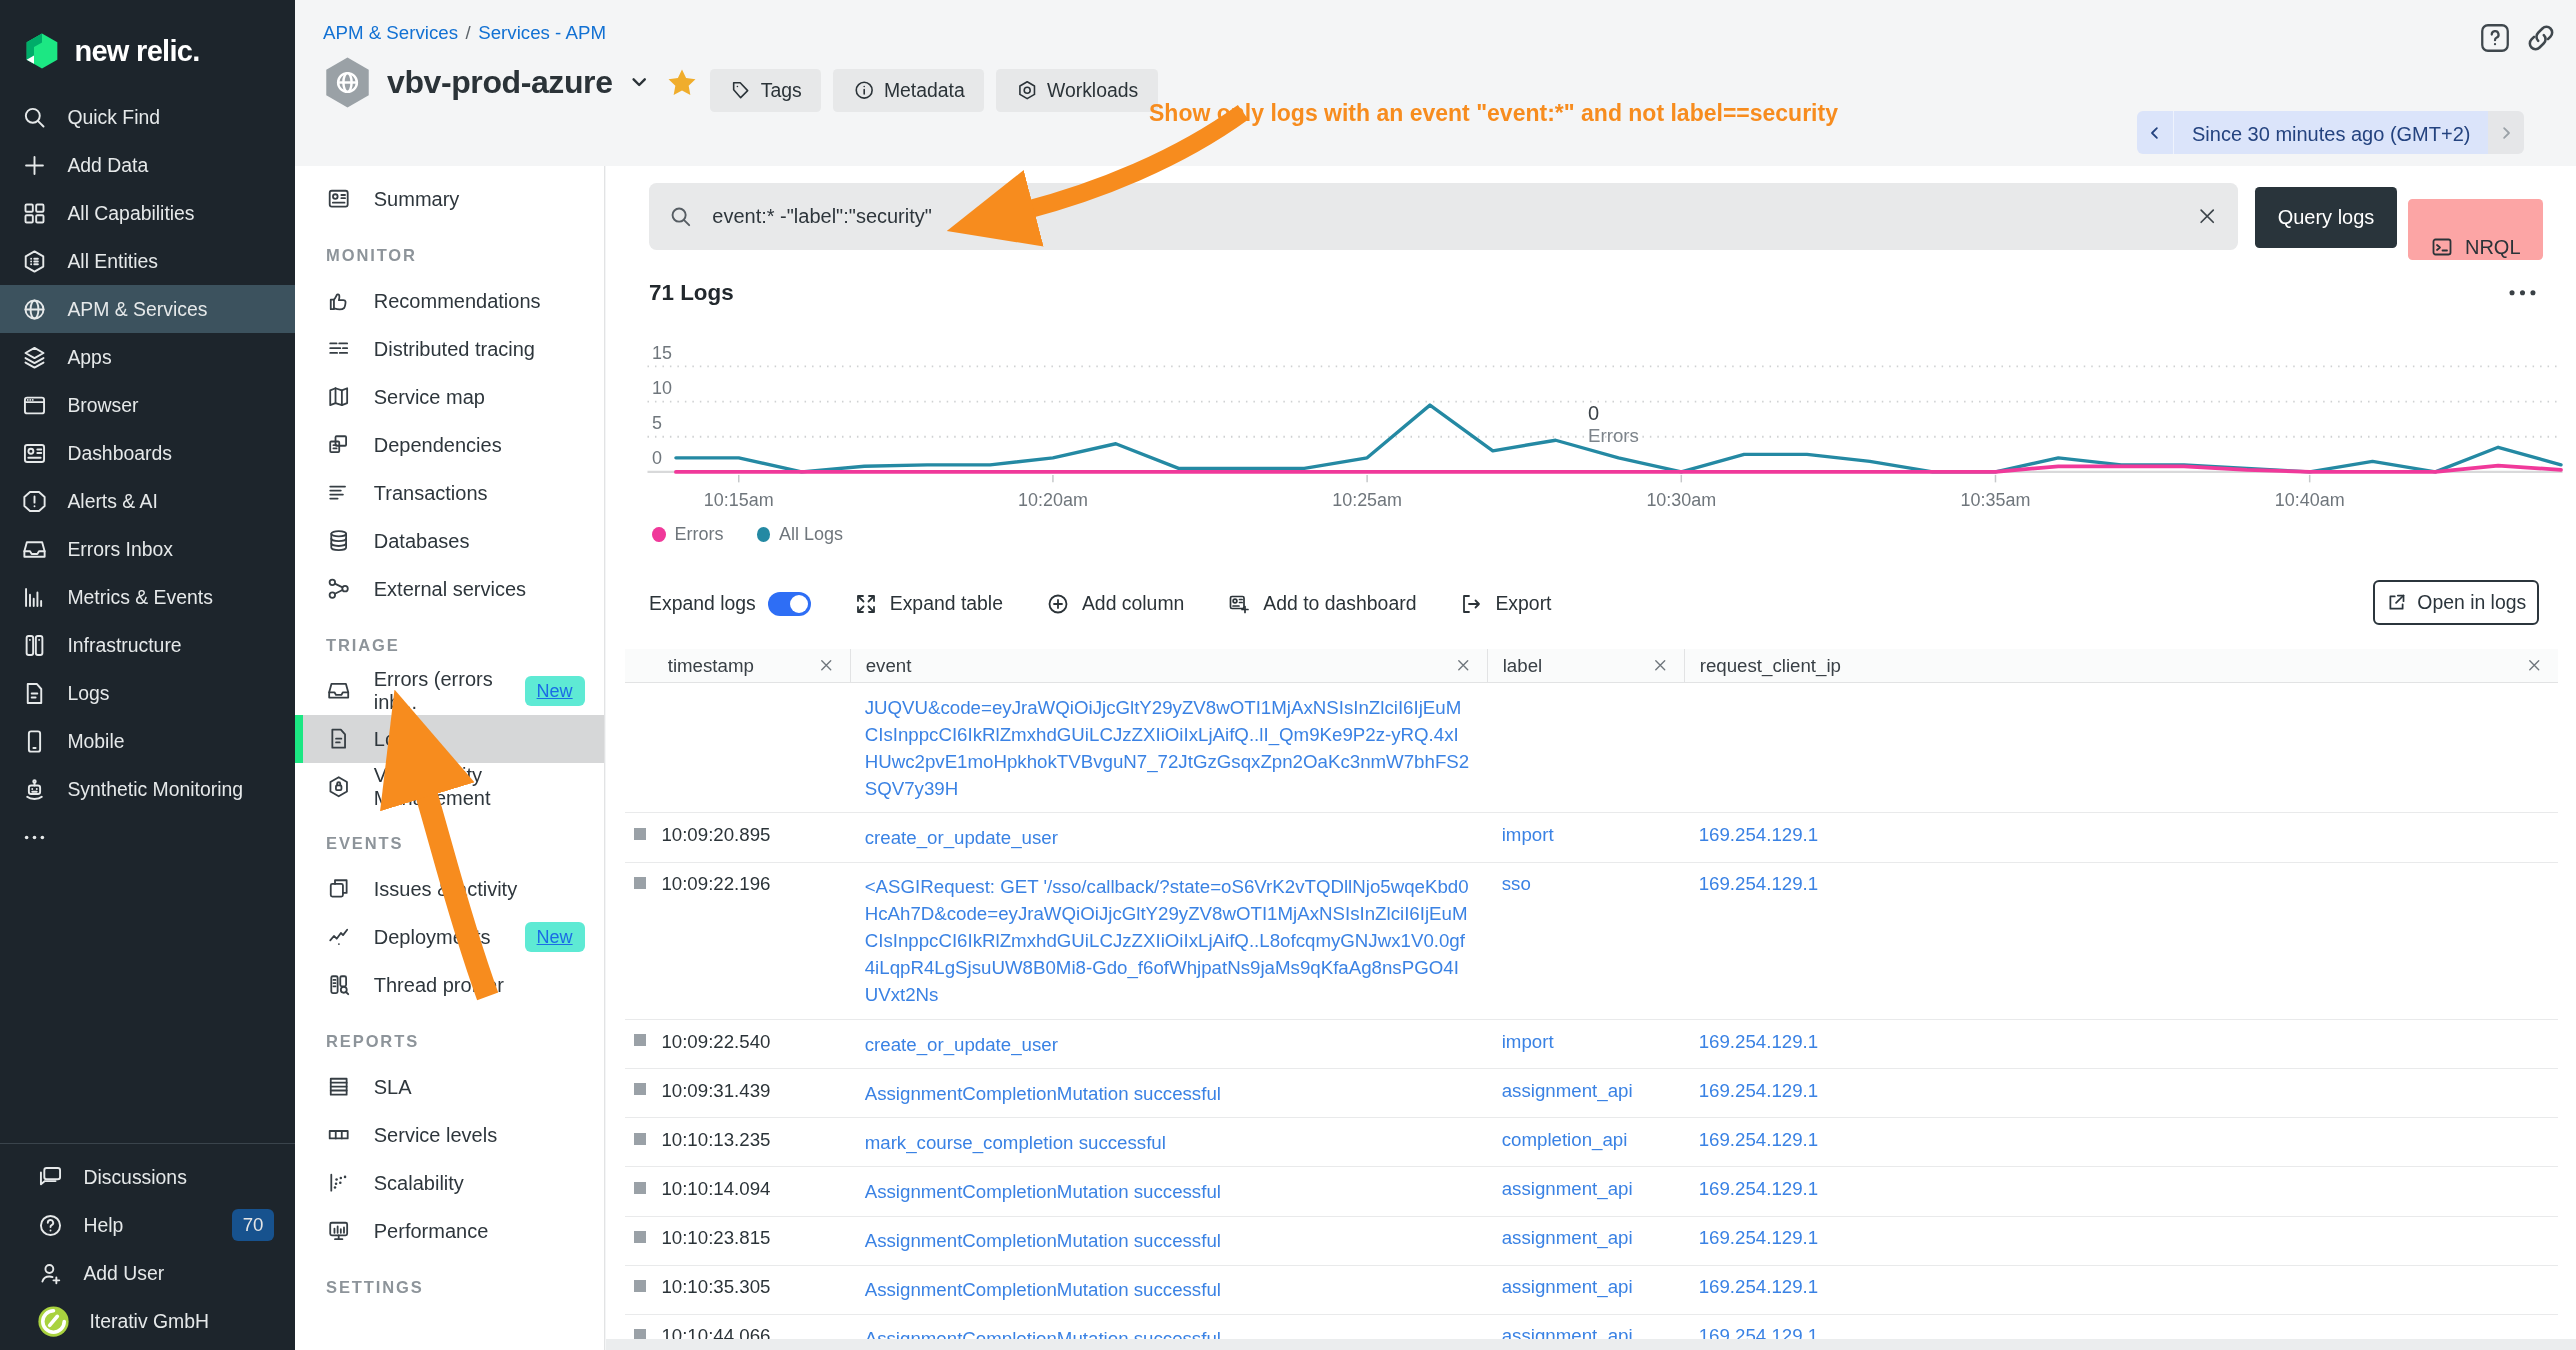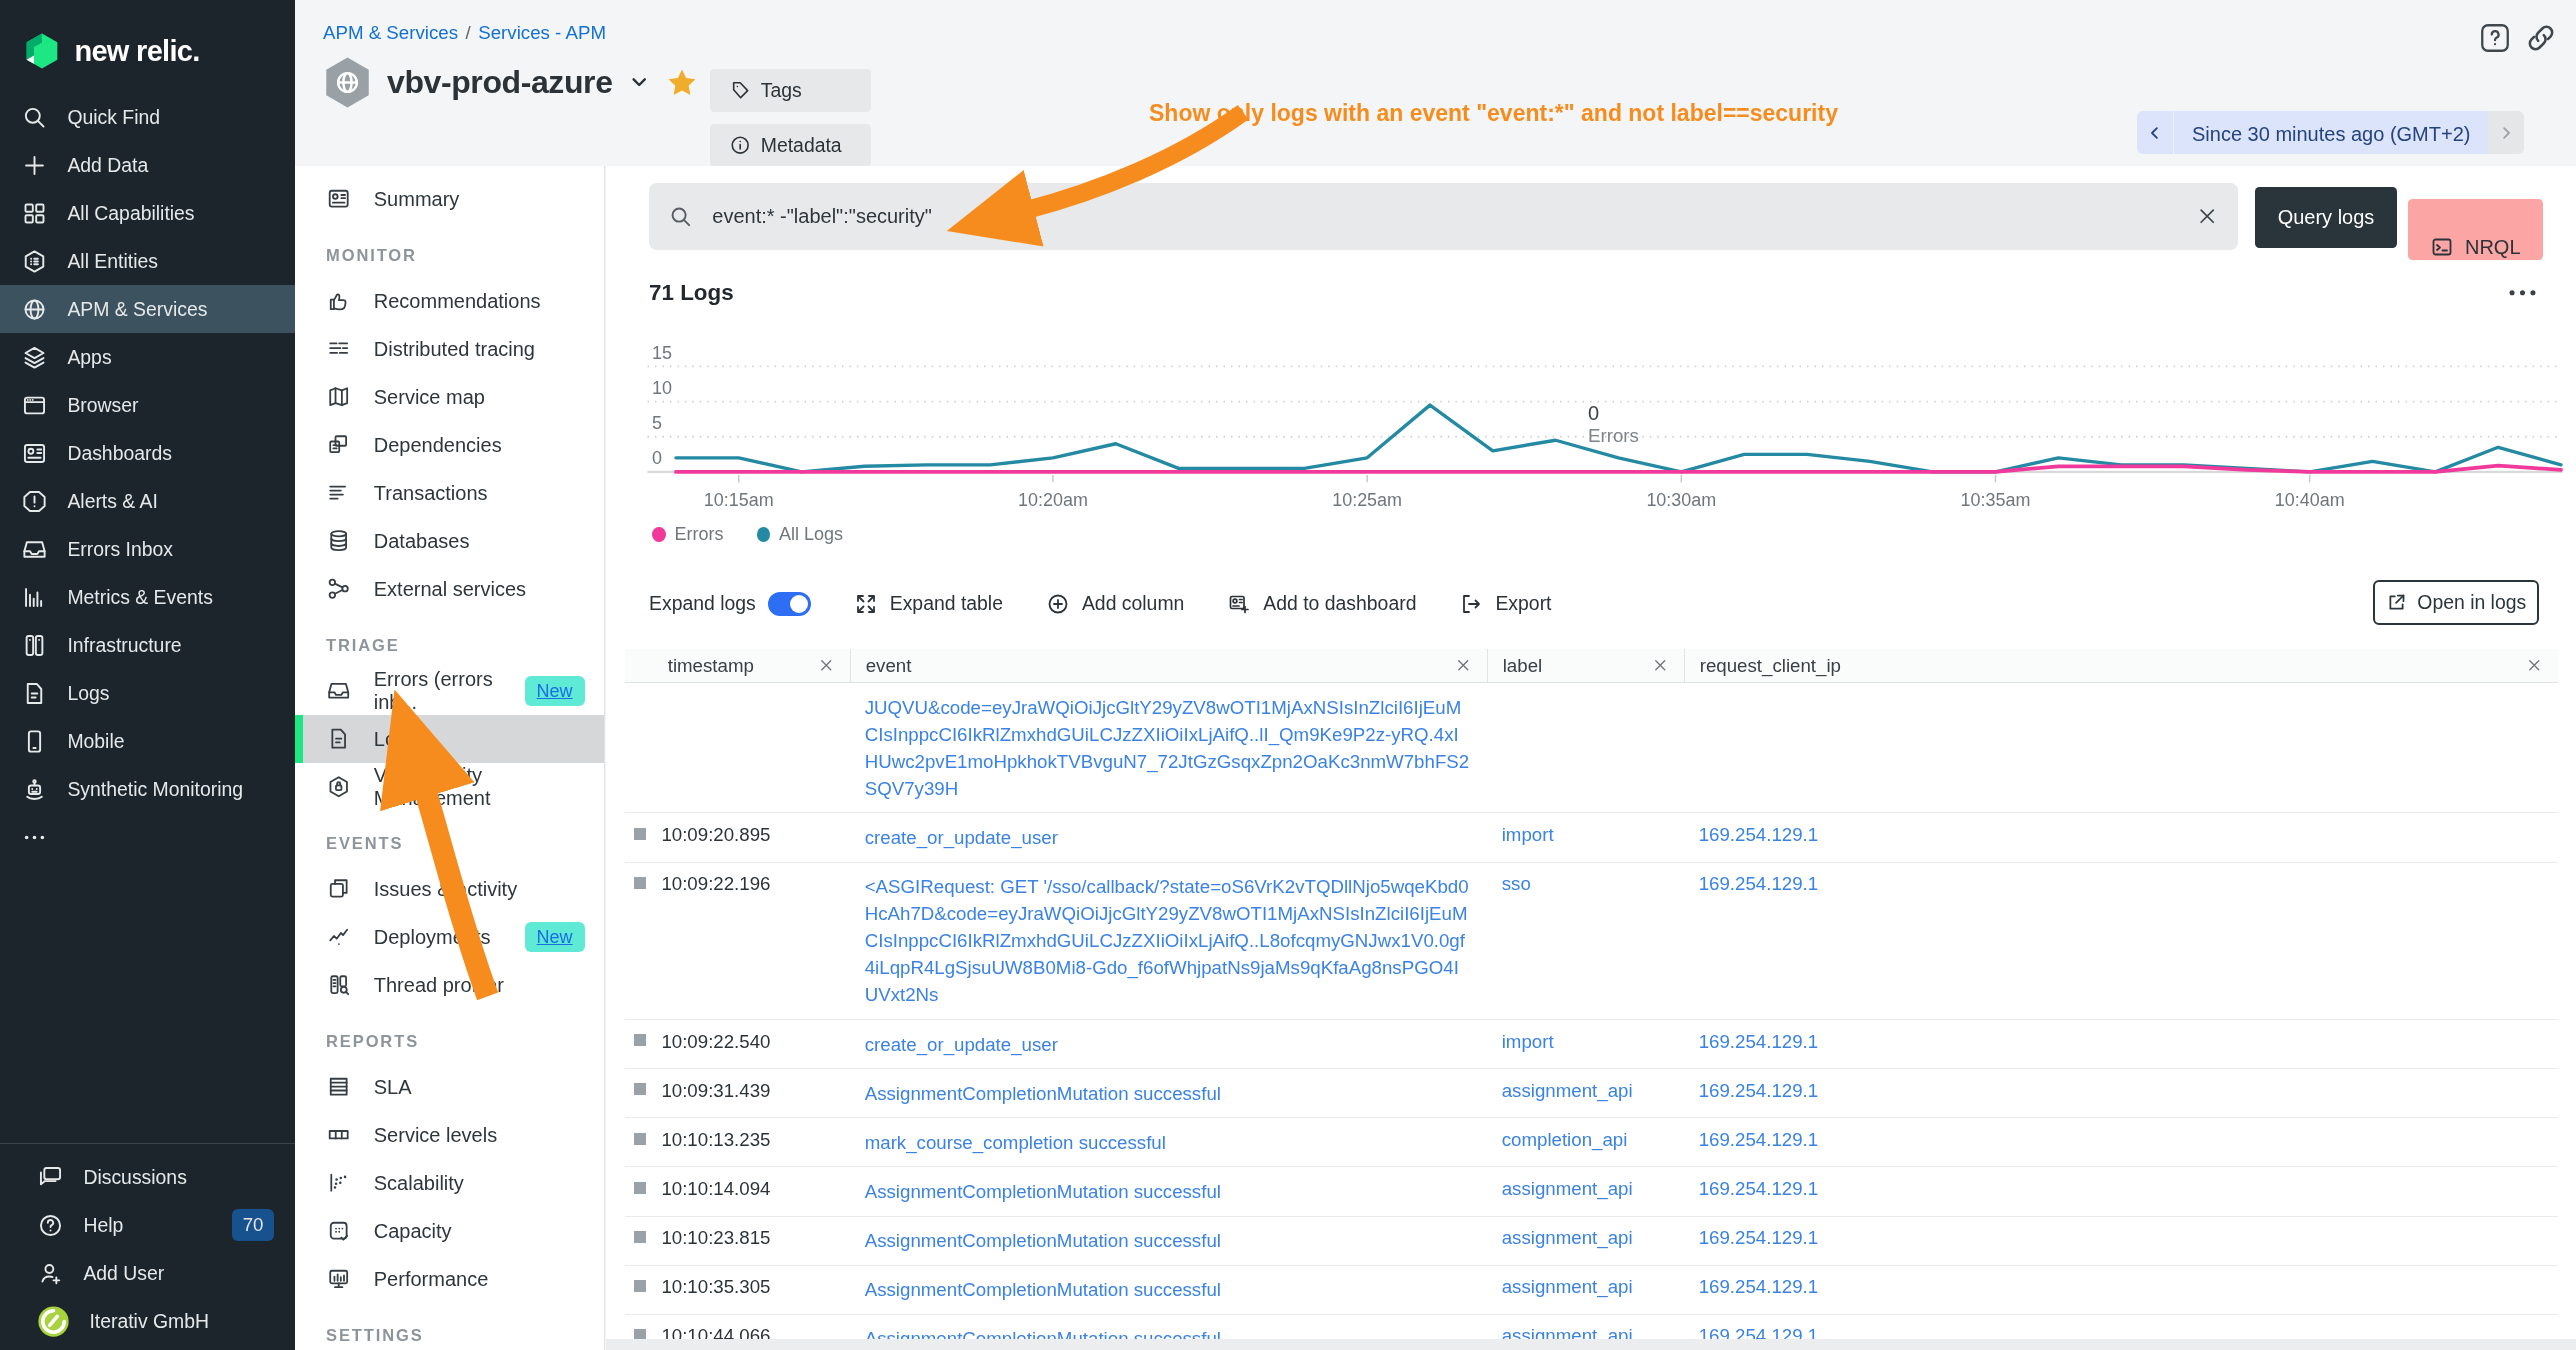--- a/index.html
+++ b/index.html
@@ -36,21 +36,21 @@
 
   
   .hdr{position:absolute;left:295px;top:0;width:2281px;height:166px;}
   .breadcrumb{position:absolute;left:28px;top:22.4px;font-size:18.7px;color:#1271d3;}
   .breadcrumb .sep{color:#5d646a;padding:0 7.5px;}
   .title-row{position:absolute;left:28px;top:55px;display:flex;align-items:center;gap:15px;}
   .hexent{width:49px;height:55px;}
   .page-title{font-size:32px;font-weight:bold;color:#2b3338;letter-spacing:-0.4px;}
   .title-row .chev{width:22.4px;height:22.4px;color:#2b3338;}
   .title-row .star{width:34px;height:34px;}
-  .hdr-actions{position:absolute;left:415px;top:69px;display:flex;gap:12px;flex-direction:column;}
+  .hdr-actions{position:absolute;left:415px;top:69px;display:flex;gap:12px;}
   .hbtn{display:flex;align-items:center;gap:9px;height:43px;padding:0 19.4px;background:#e7e8e9;
         border-radius:4.5px;font-size:19.4px;color:#2b3338;cursor:pointer;}
   .hbtn .ic{width:22.4px;height:22.4px;}
   .annotation{position:absolute;left:854px;top:100px;font-size:23px;font-weight:bold;color:#f78c1e;}
   .timepicker{position:absolute;left:1842px;top:111px;height:43px;display:flex;align-items:stretch;
               border-radius:6px;overflow:hidden;font-size:20px;color:#24437f;cursor:pointer;}
   .tp-prev{width:37px;background:#dbe4fa;display:flex;align-items:center;justify-content:center;border-right:1.5px solid #eef2fc;}
   .tp-main{background:#dbe4fa;display:flex;align-items:center;gap:12px;padding:0 18px;flex-direction:column;}
   .tp-main .ic{width:24px;height:24px;}
   .tp-next{width:36px;background:#e5e6e8;color:#9aa1a7;display:flex;align-items:center;justify-content:center;}
@@ -503,28 +503,20 @@
             <circle cx="18" cy="6.5" r="1.2"></circle>
             <circle cx="9.5" cy="13" r="1.2"></circle>
             <circle cx="13.5" cy="12" r="1.2"></circle>
             <circle cx="8.5" cy="16.5" r="1.2"></circle>
           </g>
         </svg>
         <span>Scalability</span>
       </div>
       <div class="sub-item">
         <svg class="ic" style="width:25.4px;height:25.4px" viewBox="0 0 24 24" fill="none" stroke="currentColor" stroke-width="1.7" stroke-linecap="round" stroke-linejoin="round">
-          <rect x="4.5" y="4.5" width="15" height="15" rx="3"></rect>
-          <path d="M9.5 10h.01M12.5 10h.01M15.5 10h.01M9.5 13h.01M12.5 13h.01"></path>
-          <path d="M14.5 18.5l2 2 3.5-3.5"></path>
-        </svg>
-        <span>Capacity</span>
-      </div>
-      <div class="sub-item">
-        <svg class="ic" style="width:25.4px;height:25.4px" viewBox="0 0 24 24" fill="none" stroke="currentColor" stroke-width="1.7" stroke-linecap="round" stroke-linejoin="round">
           <rect x="4" y="4.5" width="16" height="12" rx="1.5"></rect>
           <path d="M8 14v-4M11 14V8M14 14v-3.5M17 14V9"></path>
           <path d="M12 16.5V20M8.5 20h7"></path>
         </svg>
         <span>Performance</span>
       </div>
       <div class="sub-hdr">SETTINGS</div>
     </nav>
 
   <section class="panel">

